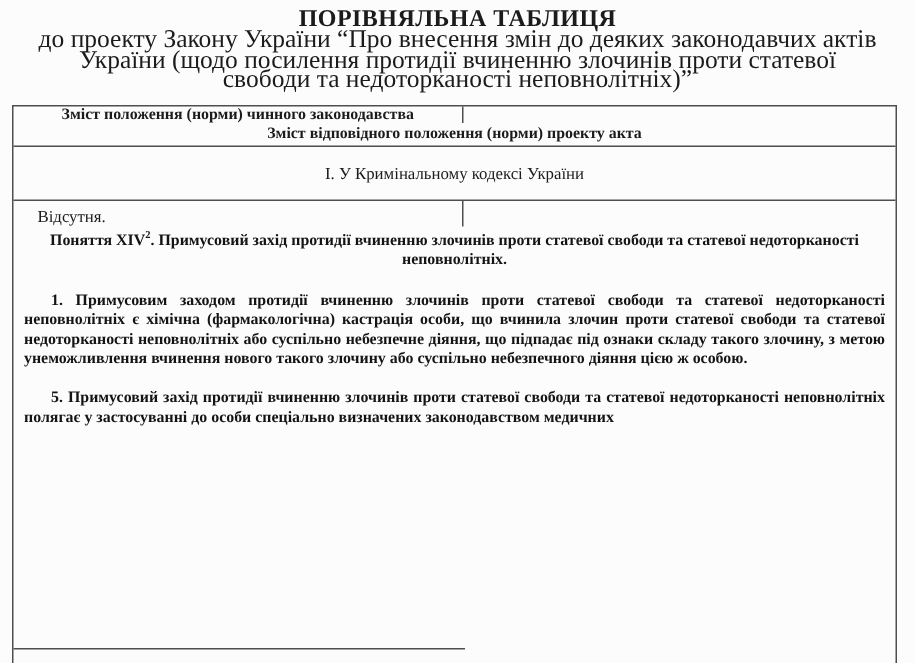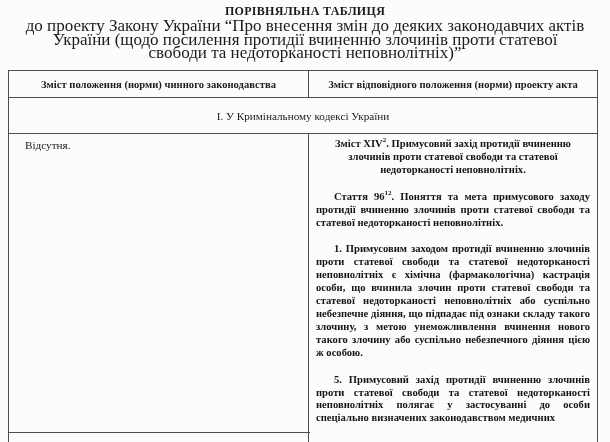--- a/index.html
+++ b/index.html
@@ -9,33 +9,33 @@
   }
   .page{
     position:relative;
     width:610px;height:442px;
     background:#fcfcfc;
     overflow:hidden;
     color:#1b1b1b;
   }
   .doc-title{
     position:absolute;top:4px;left:0;width:610px;
-    text-align:center;font-weight:bold;font-size:12px;
+    text-align:center;font-weight:bold;font-size:16px;
     letter-spacing:.3px;
   }
   .doc-subtitle{
     position:absolute;top:19px;left:25px;width:560px;
     text-align:center;font-size:17px;line-height:13.5px;
   }
   .cmp-table{
     position:absolute;top:70px;left:8px;width:590px;
     border:1px solid #4e4e4e;border-bottom:none;
     box-sizing:border-box;
   }
-  .row{display:flex;box-sizing:border-box;}
+  .row{display:flex;box-sizing:border-box;flex-direction:column;}
   .header-row{border-bottom:1px solid #4e4e4e;height:27px;}
   .th{
     box-sizing:border-box;
     font-weight:bold;font-size:10.6px;
     display:flex;align-items:center;justify-content:center;
     text-align:center;padding:0 6px;
   }
   .th-left{width:300px;border-right:1px solid #4e4e4e;}
   .th-right{flex:1;}
   .section-row{
@@ -89,23 +89,22 @@
     <div class="section-row">І. У Кримінальному кодексі України</div>
 
     <div class="row body-row">
 
       <div class="cell-left">Відсутня.</div>
 
       <div class="cell-left-bottom-line"></div>
 
       <div class="cell-right">
 
-        <p class="r-heading"><span>Зміст XIV</span><sup>2</sup><span>. Примусовий захід протидії вчиненню злочинів проти статевої свободи та статевої недоторканості неповнолітніх.</span></p>
+        <p class="r-heading"><span>Поняття XIV</span><sup>2</sup><span>. Примусовий захід протидії вчиненню злочинів проти статевої свободи та статевої недоторканості неповнолітніх.</span></p>
 
-        <p class="r-par"><span>Стаття 96</span><sup>12</sup><span>. Поняття та мета примусового заходу протидії вчиненню злочинів проти статевої свободи та статевої недоторканості неповнолітніх.</span></p>
 
         <p class="r-par">1. Примусовим заходом протидії вчиненню злочинів проти статевої свободи та статевої недоторканості неповнолітніх є хімічна (фармакологічна) кастрація особи, що вчинила злочин проти статевої свободи та статевої недоторканості неповнолітніх або суспільно небезпечне діяння, що підпадає під ознаки складу такого злочину, з метою унеможливлення вчинення нового такого злочину або суспільно небезпечного діяння цією ж особою.</p>
 
         <p class="r-par">5. Примусовий захід протидії вчиненню злочинів проти статевої свободи та статевої недоторканості неповнолітніх полягає у застосуванні до особи спеціально визначених законодавством медичних</p>
 
       </div>
     </div>
 
   </div>
 </div>

